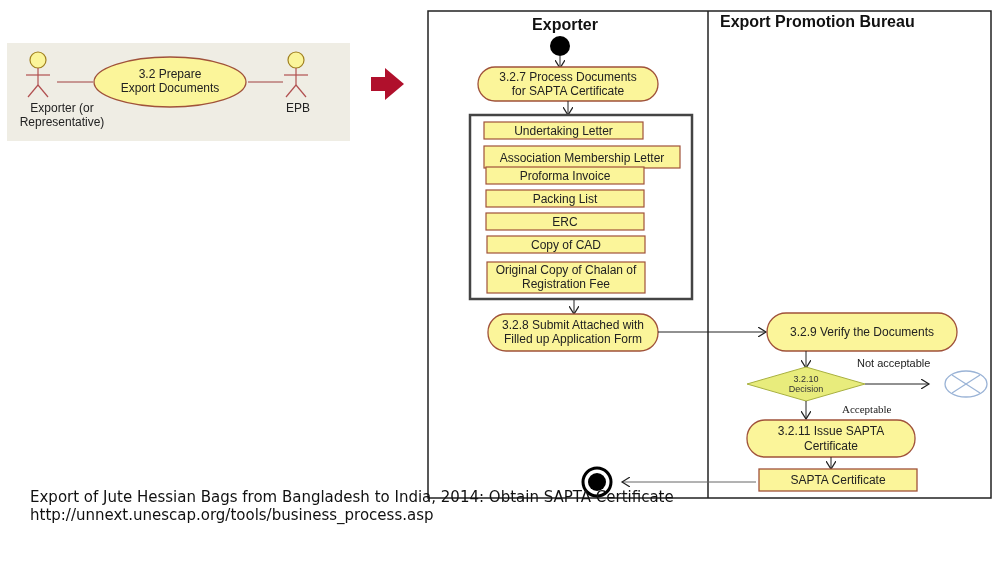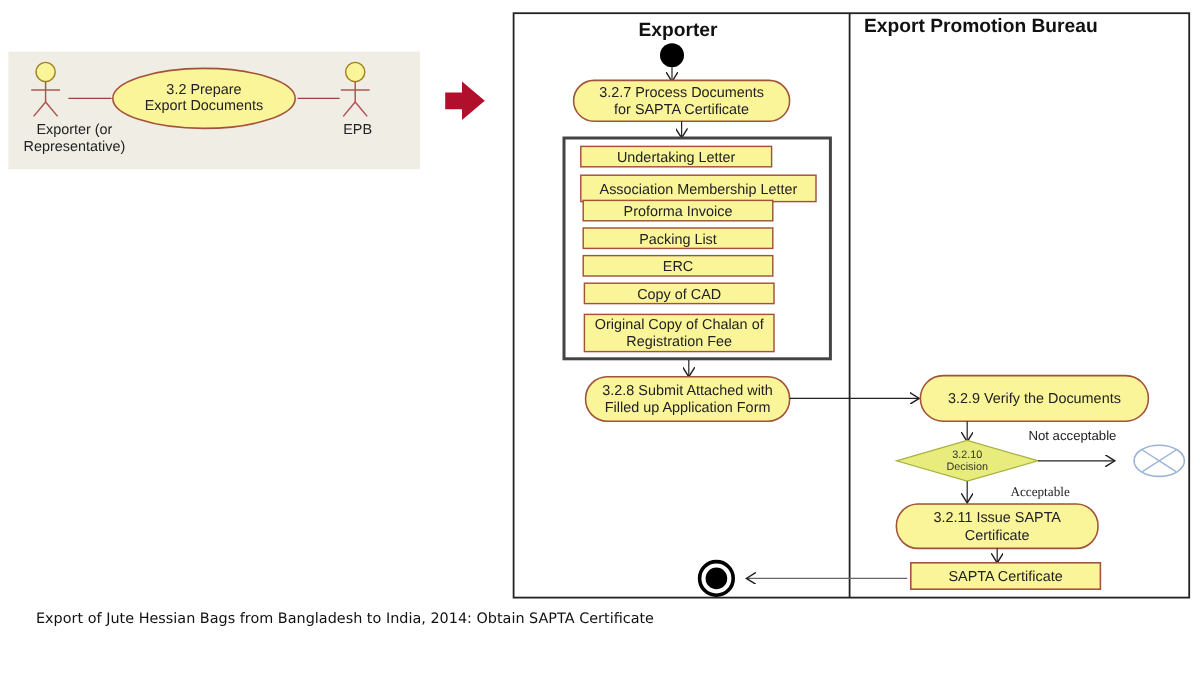--- a/index.html
+++ b/index.html
@@ -1,18 +1,18 @@
 <!DOCTYPE html>
 <html><head>
 <meta charset="utf-8">
 <style>
   html, body { margin:0; padding:0; }
   body { width:1000px; height:563px; background:#ffffff; position:relative; overflow:hidden; font-family:"Liberation Sans", sans-serif; }
   svg text { font-family:"Liberation Sans", sans-serif; }
-  .caption { position:absolute; left:30px; top:506px; font-family:"DejaVu Sans", sans-serif; font-size:12px; color:#111; line-height:18px; }
+  .caption { position:absolute; left:30px; top:488px; font-family:"DejaVu Sans", sans-serif; font-size:15px; color:#111; line-height:18px; }
 </style>
 </head>
 <body>
 
 <svg style="position:absolute;left:0;top:0" width="420" height="160">
   <rect x="7" y="43" width="343" height="98" fill="#efede4"></rect>
 
   <g stroke="#b05050" stroke-width="1.2" fill="none">
     <circle cx="38" cy="60" r="8" fill="#fbf59a" stroke="#a08020"></circle>
     <line x1="38" y1="68" x2="38" y2="85"></line>
@@ -112,13 +112,14 @@
   <line x1="756" y1="482" x2="622" y2="482" stroke="#666" marker-end="url(#arr)"></line>
 
   <g>
     <circle cx="597" cy="482" r="14" fill="#fff" stroke="#000" stroke-width="3"></circle>
     <circle cx="597" cy="482" r="9" fill="#000"></circle>
   </g>
 </svg>
 
 <div class="caption">
   <div>Export of Jute Hessian Bags from Bangladesh to India, 2014: Obtain SAPTA Certificate</div>
+  <div>http://unnext.unescap.org/tools/business_process.asp</div>
 </div>
 
 </body></html>

